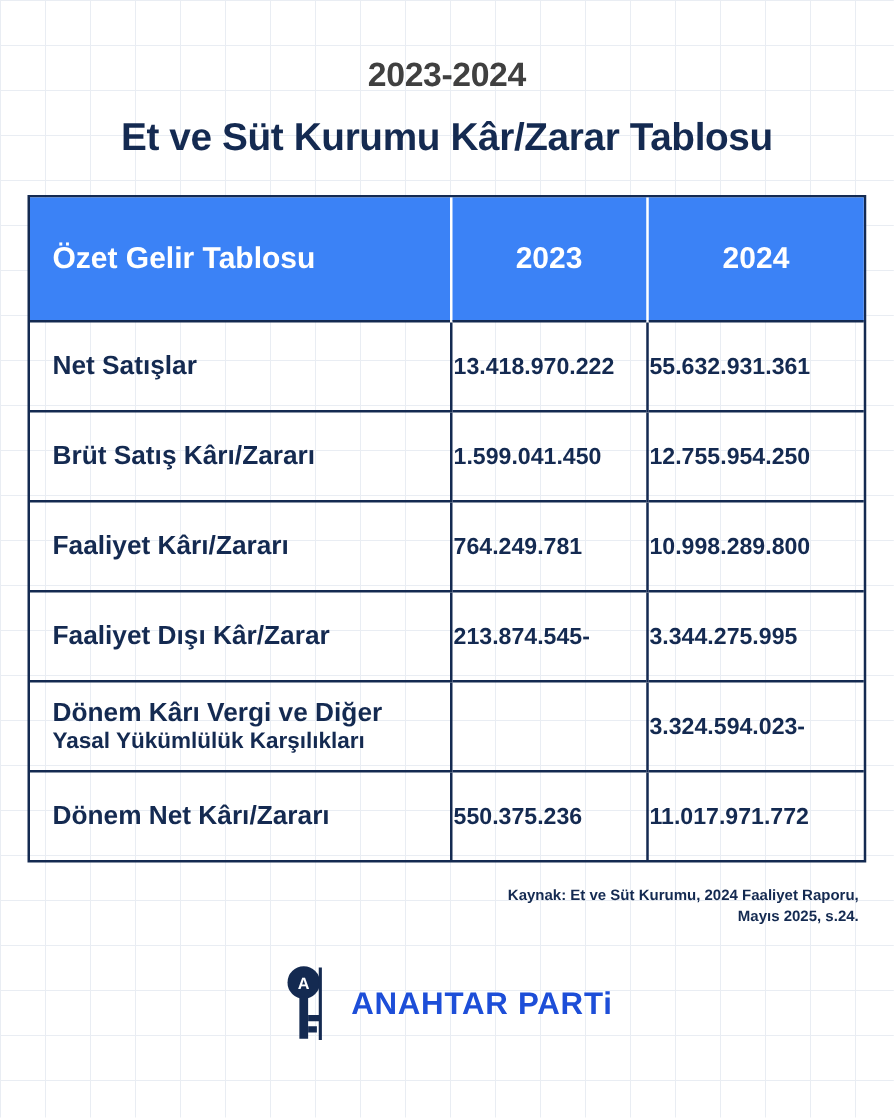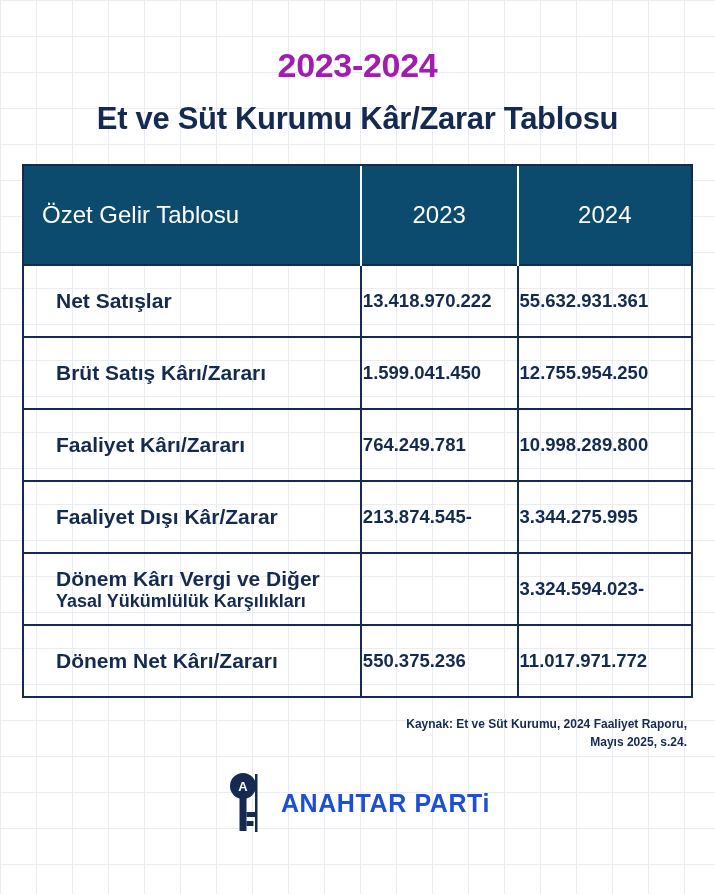--- a/index.html
+++ b/index.html
@@ -30,24 +30,24 @@
     z-index: 1;
     width: 715px;
     height: 894px;
     box-sizing: border-box;
   }
   .title-block {
     padding-top: 44px;
     text-align: center;
   }
   .title-line1 {
-    font-size: 34px;
+    font-size: 27px;
     font-weight: bold;
     letter-spacing: -0.3px;
-    color: #a21caf;
+    color: #404040;
     line-height: 1.25;
   }
   .title-line2 {
     font-size: 31px;
     font-weight: bold;
     letter-spacing: -0.3px;
     color: #142a51;
     line-height: 1.25;
     margin-top: 13px;
   }
@@ -60,24 +60,24 @@
   table.fin {
     width: 100%;
     border-collapse: collapse;
     table-layout: fixed;
   }
   table.fin col.c1 { width: 50.5%; }
   table.fin col.c2 { width: 23.5%; }
   table.fin col.c3 { width: 26%; }
 
   table.fin thead th {
-    background: #0c4a6e;
+    background: #3b82f6;
     color: #ffffff;
     font-size: 24px;
-    font-weight: normal;
+    font-weight: bold;
     height: 96px;
     vertical-align: middle;
     border-right: 2px solid #ffffff;
   }
   table.fin thead th.h-label {
     text-align: left;
     padding-left: 18px;
   }
   table.fin thead th.h-year {
     text-align: center;
@@ -92,21 +92,21 @@
     height: 68px;
     vertical-align: middle;
     color: #142a51;
   }
   table.fin tbody td:last-child {
     border-right: none;
   }
   td.row-label {
     font-size: 21px;
     font-weight: bold;
-    padding-left: 32px;
+    padding-left: 18px;
     text-align: left;
     line-height: 1.12;
   }
   td.row-label .sub {
     display: block;
     font-size: 18px;
     font-weight: bold;
   }
   td.num {
     font-size: 18.5px;

